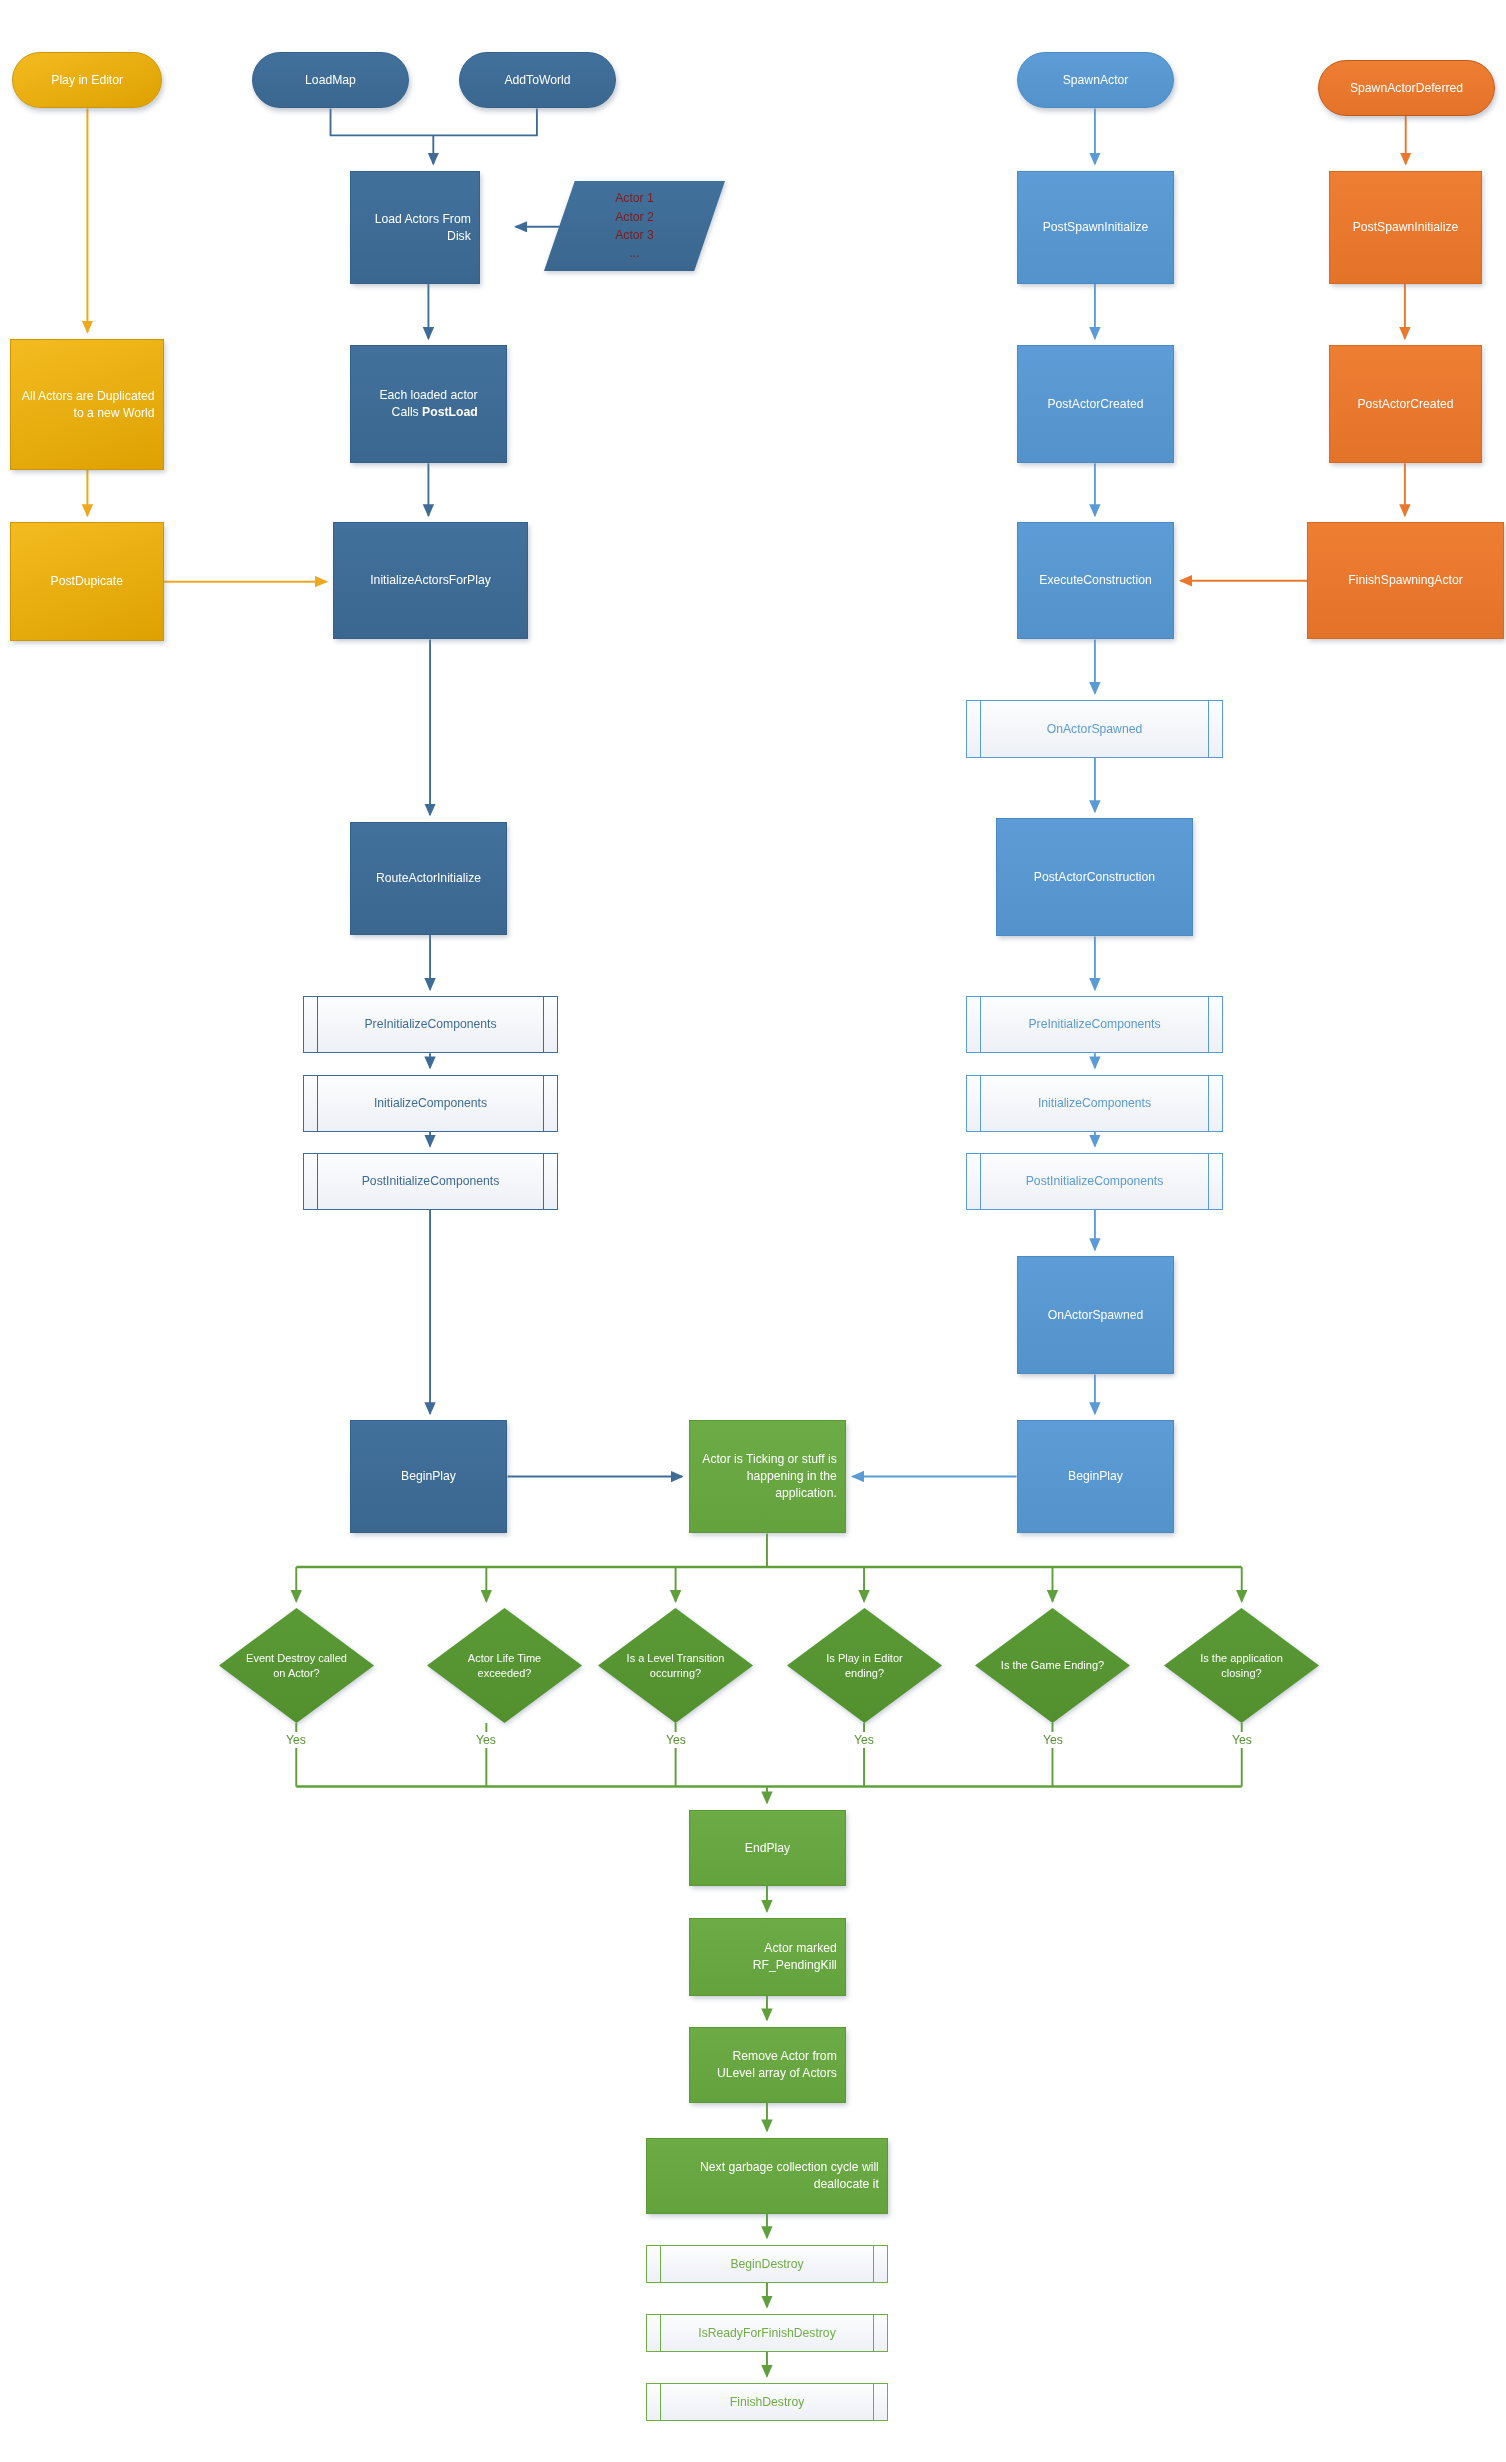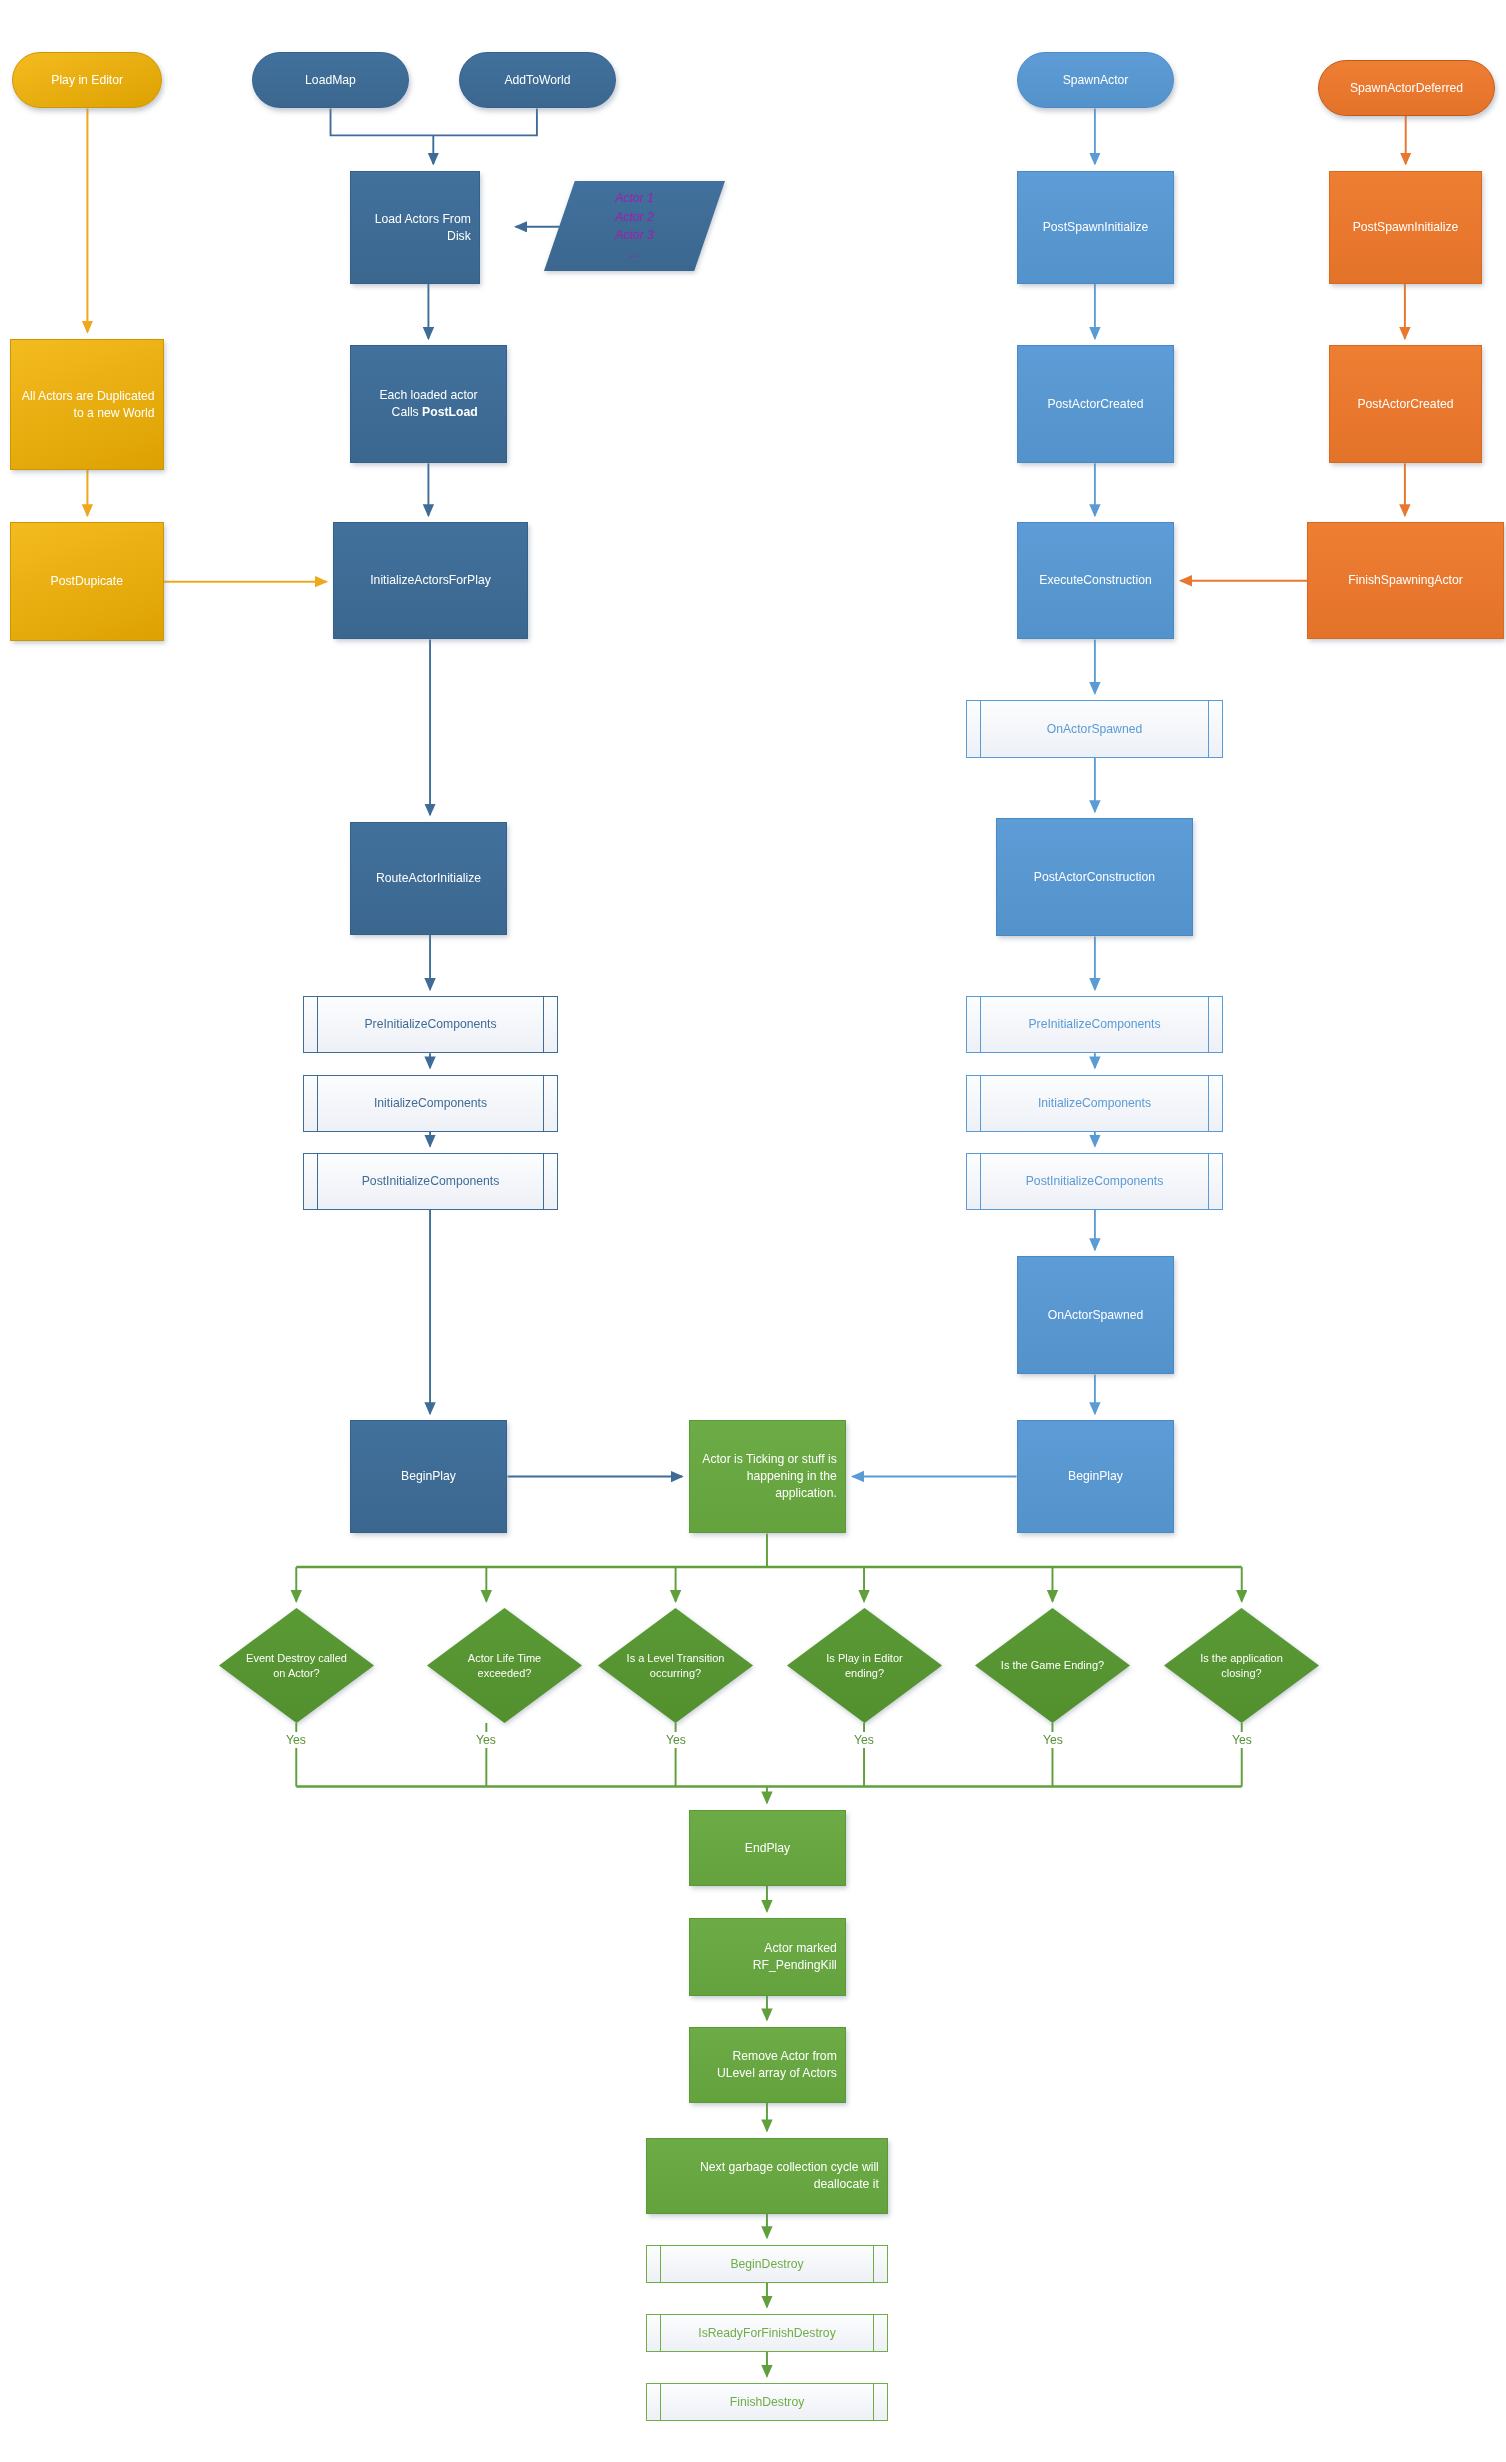--- a/index.html
+++ b/index.html
@@ -24,22 +24,22 @@
   .sub-dkblue{border:1.6px solid #3e6c96;color:#3e6c96;}
   .sub-ltblue{border:1.6px solid #5b9bd5;color:#5b9bd5;}
   .sub-green{border:1.6px solid #70ad47;color:#70ad47;}
   .diamond{position:absolute;z-index:1;display:flex;align-items:center;justify-content:center;
            text-align:center;color:#ffffff;font-size:11px;line-height:1.35;
            filter:drop-shadow(1.6px 2.4px 2.4px rgba(125,138,155,.45));}
   .diamond::before{content:"";position:absolute;inset:0;background:linear-gradient(180deg,#5a9a35,#52902e);
            clip-path:polygon(50% 0,100% 50%,50% 100%,0 50%);}
   .diamond span{position:relative;z-index:1;padding:0 24.5px;}
   .para{position:absolute;z-index:1;display:flex;align-items:center;justify-content:center;
-        text-align:center;color:#a21caf;font-size:12.2px;line-height:1.5;
-        filter:drop-shadow(1.6px 2.4px 2.4px rgba(125,138,155,.45));font-style:italic;}
+        text-align:center;color:#7f1d1d;font-size:12.2px;line-height:1.5;
+        filter:drop-shadow(1.6px 2.4px 2.4px rgba(125,138,155,.45));}
   .para::before{content:"";position:absolute;inset:0;background:linear-gradient(180deg,#41719c,#3b678f);
         clip-path:polygon(17% 0,100% 0,83% 100%,0 100%);}
   .para div{position:relative;z-index:1;}
   .yes{position:absolute;z-index:2;width:36px;text-align:center;color:#569134;font-size:12.2px;
        background:#ffffff;padding:0.8px 0;}
   .b{font-weight:bold;margin-top:20px;}
 </style>
 </head>
 <body>
 

